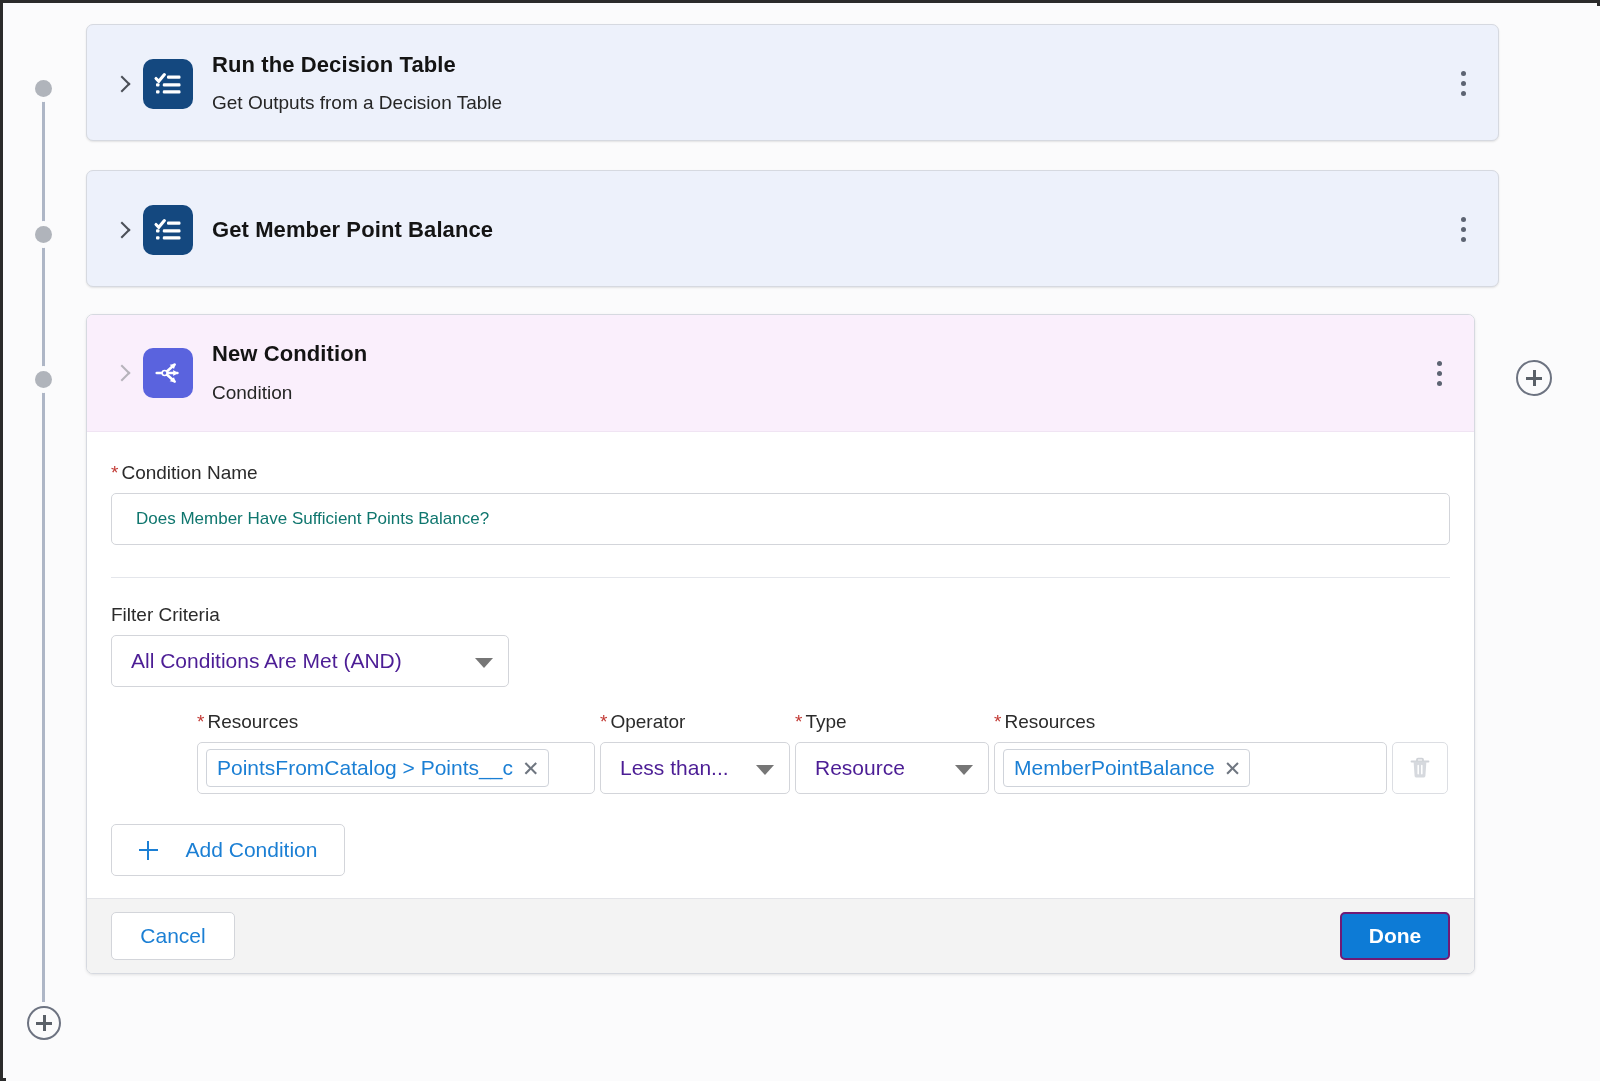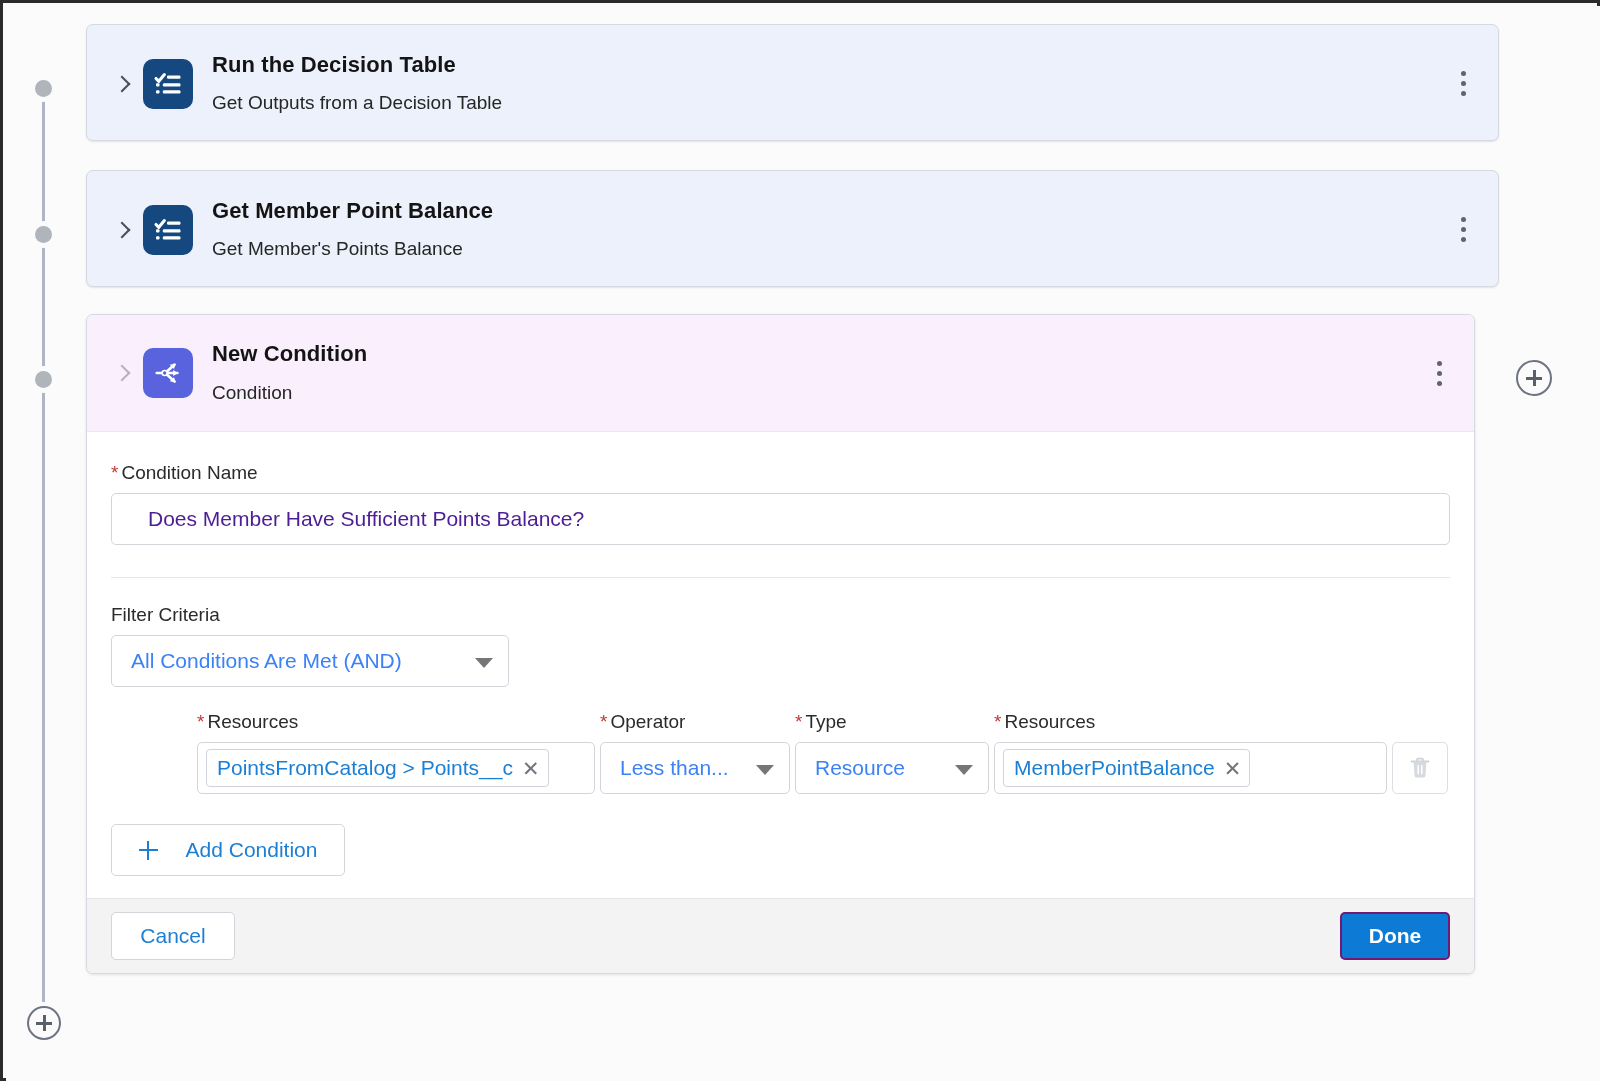--- a/index.html
+++ b/index.html
@@ -161,38 +161,38 @@
   }
   .panel-body { padding: 30px 24px 0 24px; background: #fff; }
 
   .req { color: #c23934; font-size: 19px; margin-right: 3px; }
   .fld-label { font-size: 19px; color: #2b2b2b; margin-bottom: 9px; display: block; }
 
   .text-input {
     width: 100%; height: 52px;
     border: 1px solid #d3d5da;
     border-radius: 5px;
-    font-size: 21px;
-    color: #4c1d95;
-    padding: 0 36px;
+    font-size: 17px;
+    color: #0f766e;
+    padding: 0 24px;
     font-family: "Liberation Sans", sans-serif;
     background: #fff;
   }
 
   .divider { height: 1px; background: #e4e6eb; margin: 32px 0 26px 0; }
 
   .select-box {
     position: relative;
     height: 52px;
     border: 1px solid #d3d5da;
     border-radius: 5px;
     background: #fff;
     display: flex; align-items: center;
     padding: 0 42px 0 19px;
-    font-size: 21px; color: #3b82f6;
+    font-size: 21px; color: #4c1d95;
   }
   .caret {
     position: absolute; right: 15px; top: 50%;
     margin-top: -3px;
     width: 0; height: 0;
     border-left: 9px solid transparent;
     border-right: 9px solid transparent;
     border-top: 10px solid #767676;
   }
 
@@ -338,21 +338,20 @@
             <path d="M3 9.5 L5.8 12.3 L11.4 5.6" fill="none" stroke="#ffffff" stroke-width="3.1" stroke-linecap="round" stroke-linejoin="round"></path>
             <rect x="14" y="6.6" width="13.5" height="3.1" rx="1.2" fill="#ffffff"></rect>
             <rect x="3" y="14.2" width="3.5" height="3.3" rx="1" fill="#ffffff"></rect>
             <rect x="9.8" y="14.2" width="17.7" height="3.3" rx="1.2" fill="#ffffff"></rect>
             <rect x="3" y="21.2" width="3.5" height="3.3" rx="1" fill="#ffffff"></rect>
             <rect x="9.8" y="21.2" width="17.7" height="3.3" rx="1.2" fill="#ffffff"></rect>
           </svg>
         </div>
         <div class="titles">
           <div class="s-title">Get Member Point Balance</div>
-          <div class="s-sub">Get Member's Points Balance</div>
         </div>
         <div class="kebab">
           <span></span>
             <span></span>
             <span></span>
         </div>
       </div>
     </div>
 
     <div class="panel">

